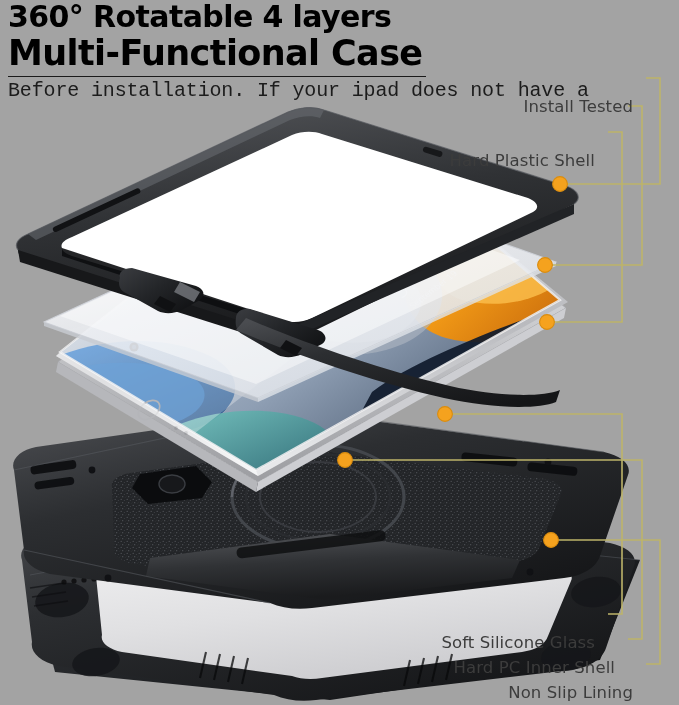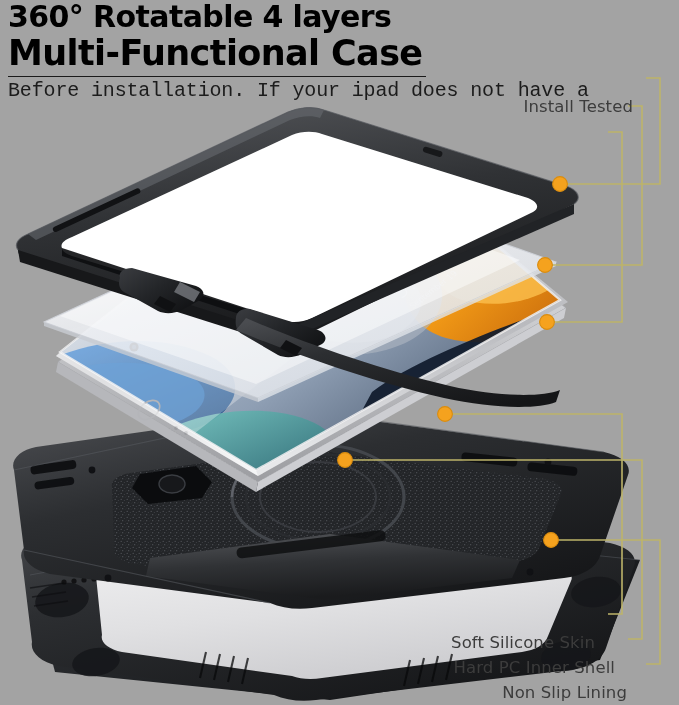--- a/index.html
+++ b/index.html
@@ -345,18 +345,19 @@
   </svg>
 
   <div class="hdr">
     <div class="hdr-l1">360° Rotatable 4 layers</div>
     <div class="hdr-l2">Multi-Functional Case</div>
     <div class="hdr-rule"></div>
     <div class="hdr-sub">Before installation. If your ipad does not have a</div>
   </div>
 
   <div class="lbl" style="right:46px;top:68px;">Install Tested</div>
-
-  <div class="lbl" style="right:84px;top:604px;">Soft Silicone Skin</div>
+  <div class="lbl" style="right:84px;top:122px;">Hard Plastic Shell</div>
+
+  <div class="lbl" style="right:84px;top:604px;">Soft Silicone Glass</div>
   <div class="lbl" style="right:64px;top:629px;">Hard PC Inner Shell</div>
-  <div class="lbl" style="right:52px;top:654px;">Non Slip Lining</div>
+  <div class="lbl" style="right:46px;top:654px;">Non Slip Lining</div>
 
 </div>
 
 </body></html>

